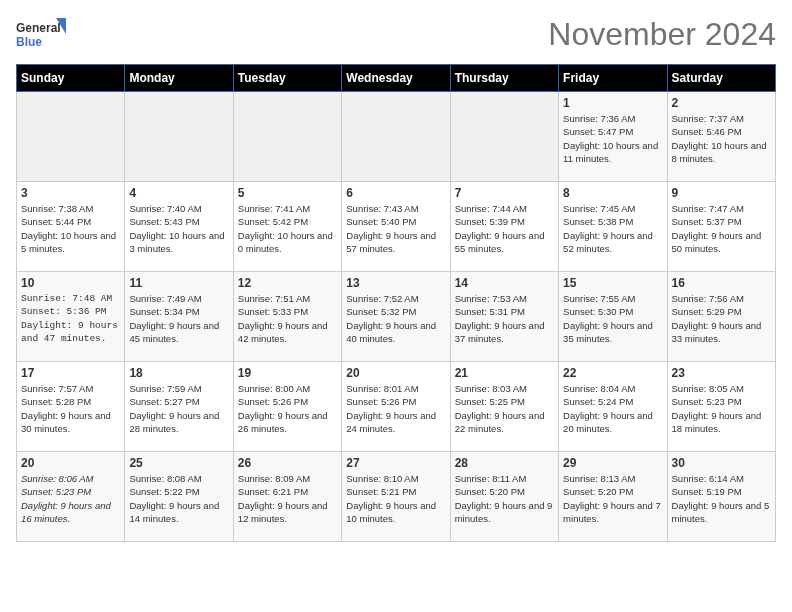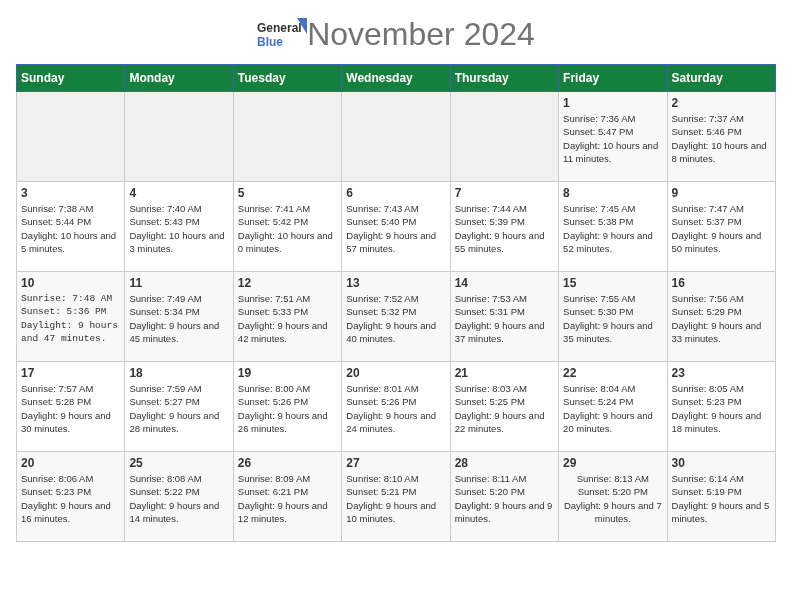--- a/index.html
+++ b/index.html
@@ -5,21 +5,21 @@
     * { box-sizing: border-box; margin: 0; padding: 0; }
     body {
       font-family: Arial, sans-serif;
       background: #fff;
       width: 792px;
       min-height: 612px;
       padding: 16px;
     }
     .header-area {
       display: flex;
-      justify-content: center;
+      justify-content: space-between;
       align-items: flex-start;
       margin-bottom: 8px;
     }
     .logo {
       display: flex;
       align-items: center;
       gap: 4px;
     }
     .title-area {
       text-align: right;
@@ -32,21 +32,21 @@
     .location {
       font-size: 14px;
       color: #555;
     }
     table {
       width: 100%;
       border-collapse: collapse;
       table-layout: fixed;
     }
     thead tr th {
-      background: #15803d;
+      background: #000000;
       color: #fff;
       font-size: 12px;
       font-weight: bold;
       padding: 6px 4px;
       text-align: left;
       border: 1px solid #3a62b0;
     }
     tbody tr td {
       border: 1px solid #ccc;
       vertical-align: top;
@@ -253,21 +253,21 @@
         <td>
           <span class="day-num">23</span>
           <div class="cell-content" style="white-space: pre-wrap;">Sunrise: 8:05 AM
 Sunset: 5:23 PM
 Daylight: 9 hours and 18 minutes.</div>
         </td>
       </tr>
       <tr>
         <td>
           <span class="day-num">20</span>
-          <div class="cell-content" style="white-space: pre-wrap;">Sunrise: 8:06 AM
+          <div class="cell-content" style="white-space: pre-wrap; font-style: italic;">Sunrise: 8:06 AM
 Sunset: 5:23 PM
 Daylight: 9 hours and 16 minutes.</div>
         </td>
         <td>
           <span class="day-num">25</span>
           <div class="cell-content" style="white-space: pre-wrap;">Sunrise: 8:08 AM
 Sunset: 5:22 PM
 Daylight: 9 hours and 14 minutes.</div>
         </td>
         <td>
@@ -283,21 +283,21 @@
 Daylight: 9 hours and 10 minutes.</div>
         </td>
         <td>
           <span class="day-num">28</span>
           <div class="cell-content" style="white-space: pre-wrap;">Sunrise: 8:11 AM
 Sunset: 5:20 PM
 Daylight: 9 hours and 9 minutes.</div>
         </td>
         <td>
           <span class="day-num">29</span>
-          <div class="cell-content" style="white-space: pre-wrap; text-align: center;">Sunrise: 8:13 AM
+          <div class="cell-content" style="white-space: pre-wrap;">Sunrise: 8:13 AM
 Sunset: 5:20 PM
 Daylight: 9 hours and 7 minutes.</div>
         </td>
         <td>
           <span class="day-num">30</span>
           <div class="cell-content" style="white-space: pre-wrap;">Sunrise: 6:14 AM
 Sunset: 5:19 PM
 Daylight: 9 hours and 5 minutes.</div>
         </td>
       </tr>

